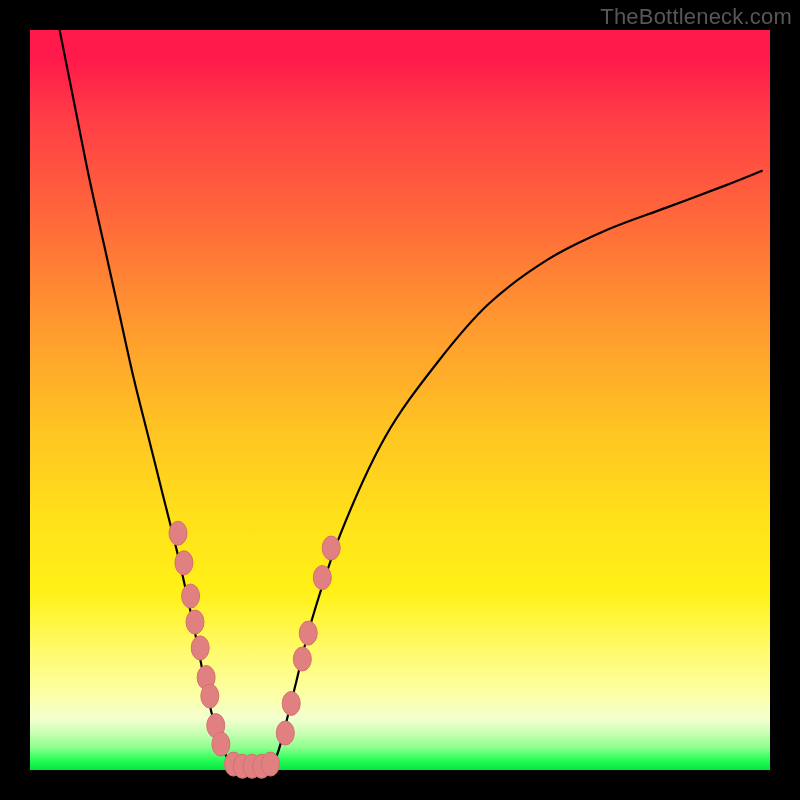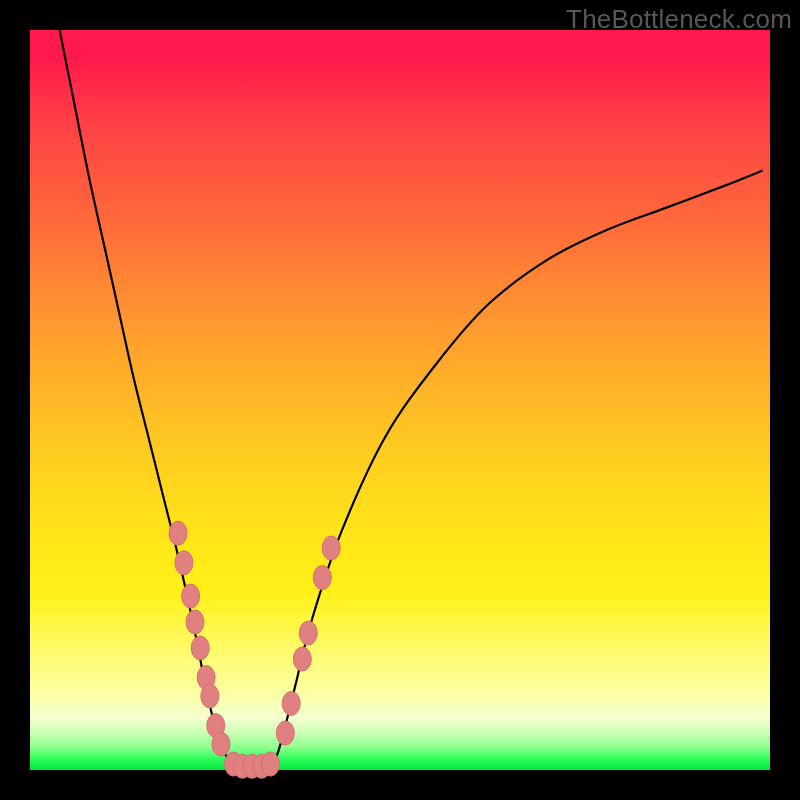--- a/index.html
+++ b/index.html
@@ -42,21 +42,21 @@
       #caffb4 95%,
       #8bff8d 97%,
       #2fff5c 98.5%,
       #00e73f 100%
     );
   }
   .watermark {
     position: absolute;
     top: 4px;
     right: 8px;
-    font-size: 26px;
+    font-size: 22px;
     font-weight: 500;
     color: #575757;
     letter-spacing: 0.2px;
   }
   svg.curve-layer {
     position: absolute;
     left: 0;
     top: 0;
     width: 740px;
     height: 740px;

